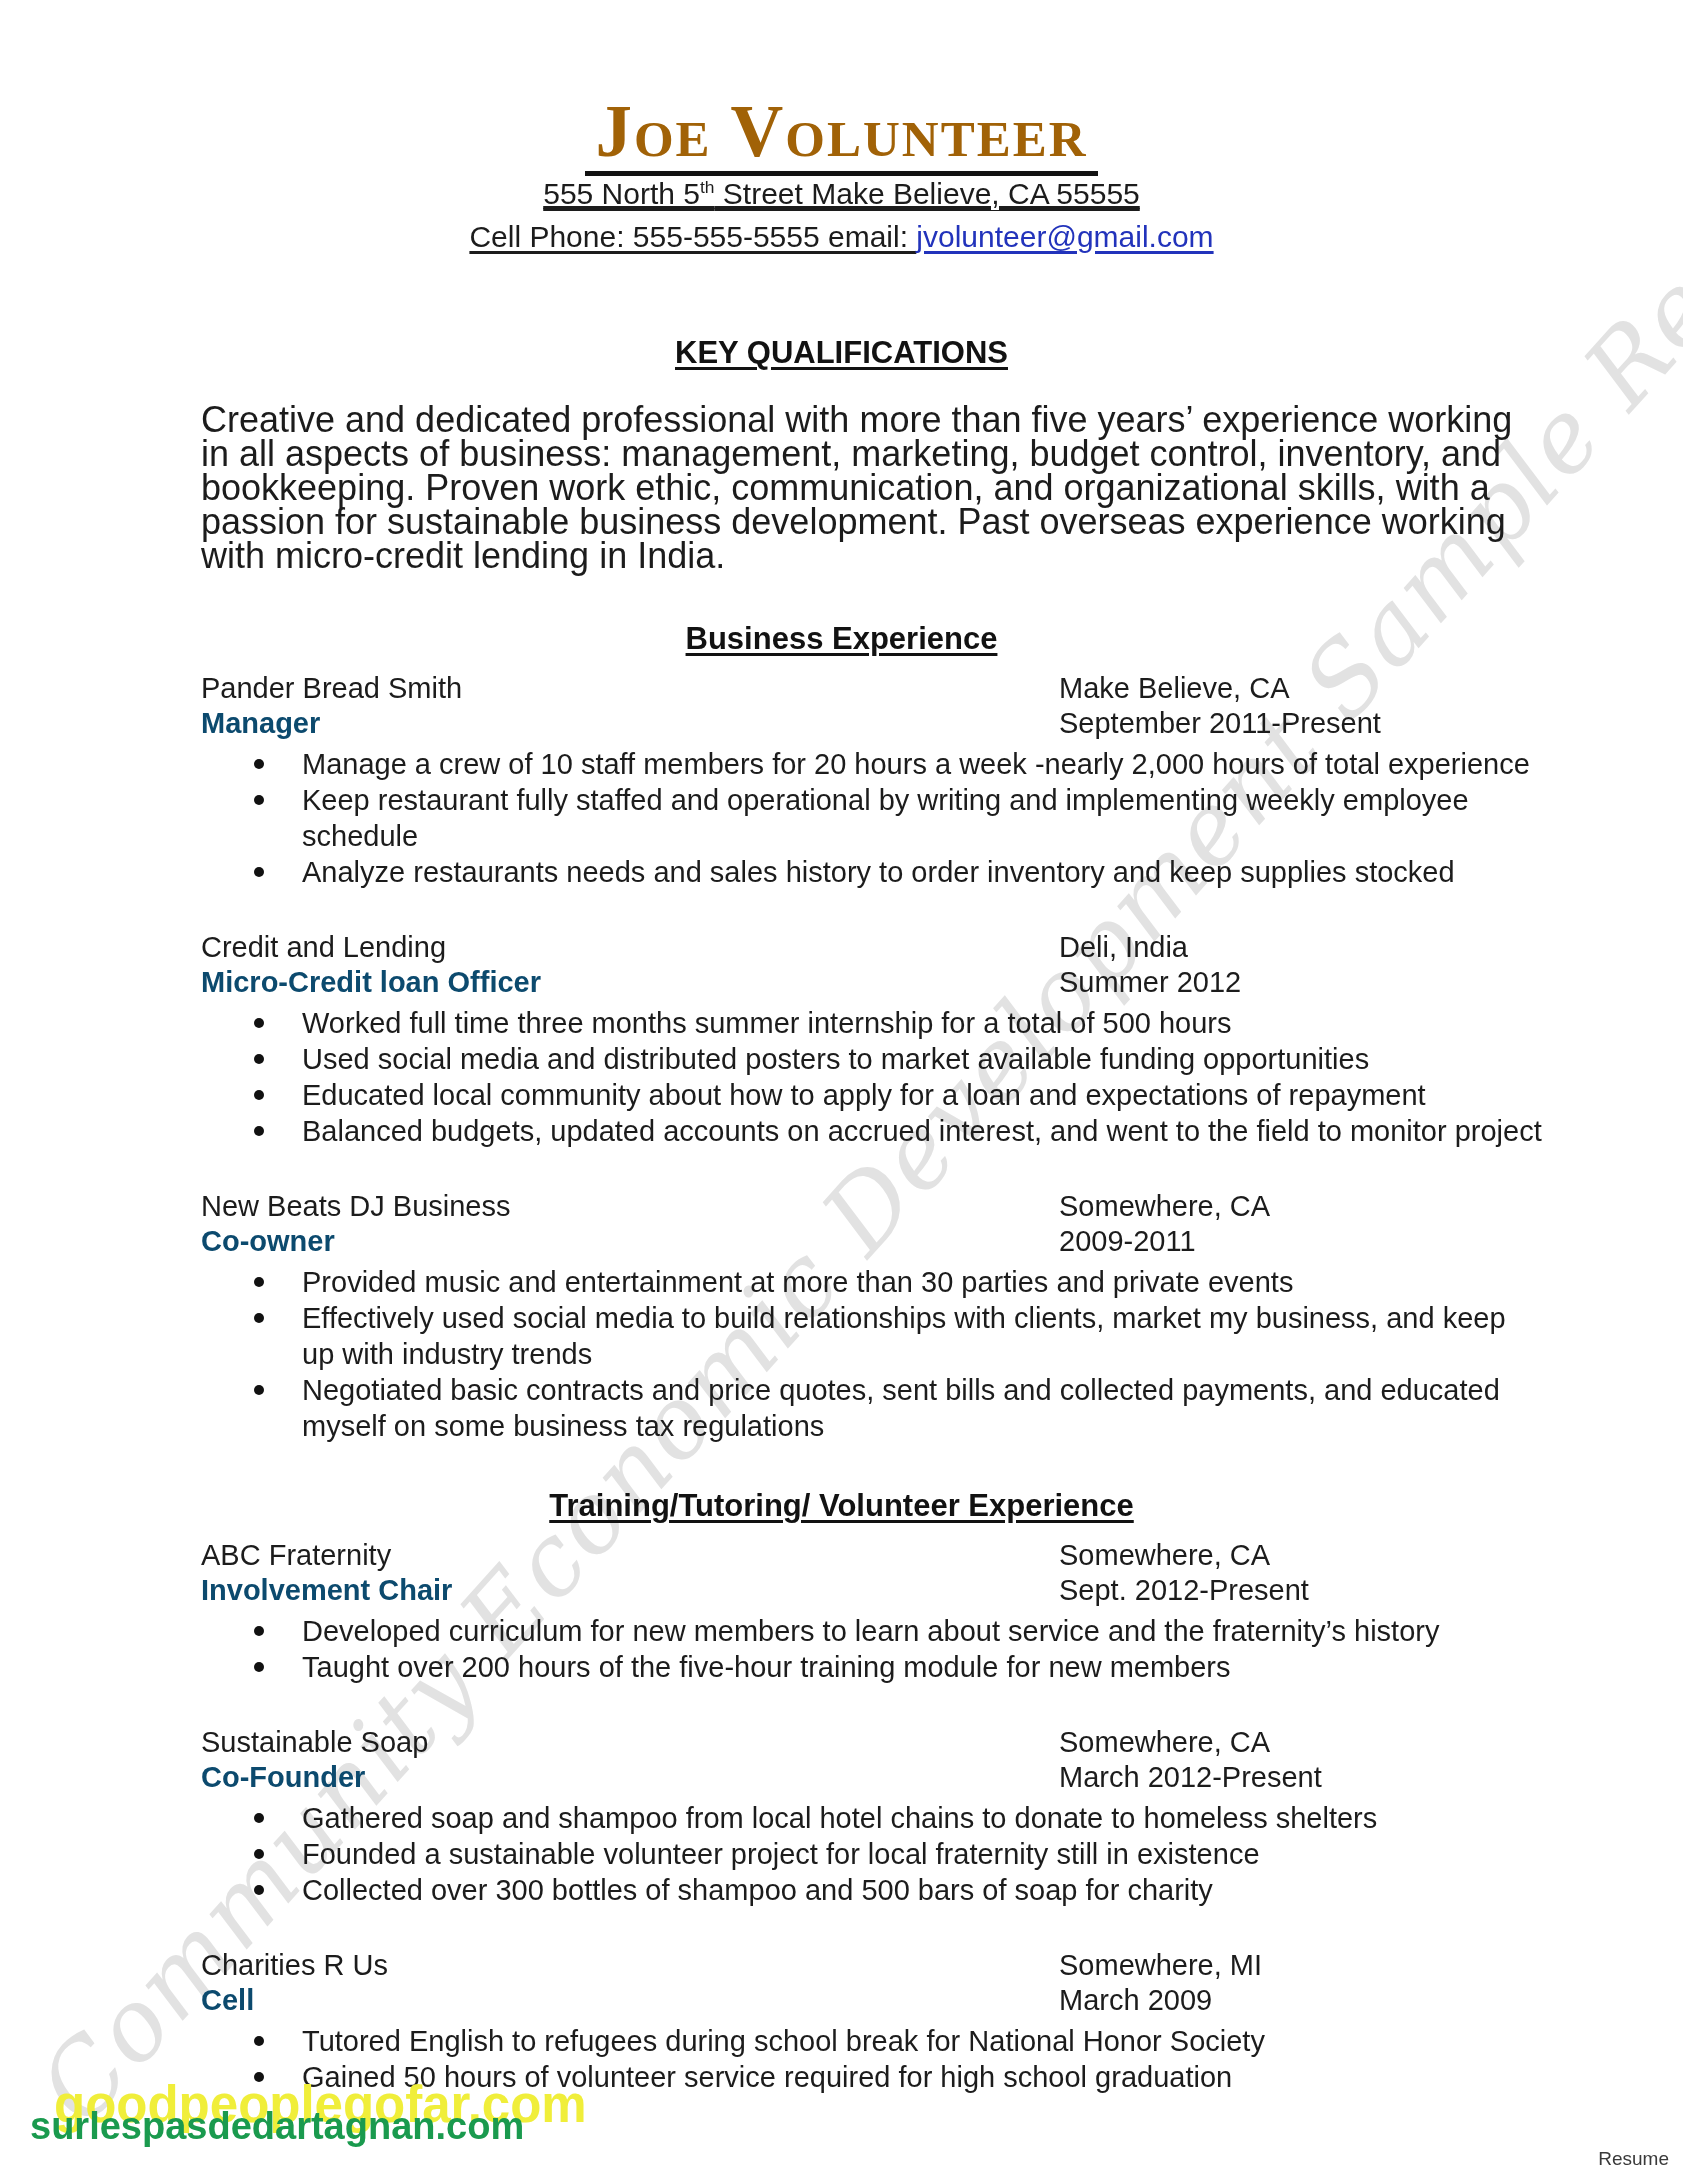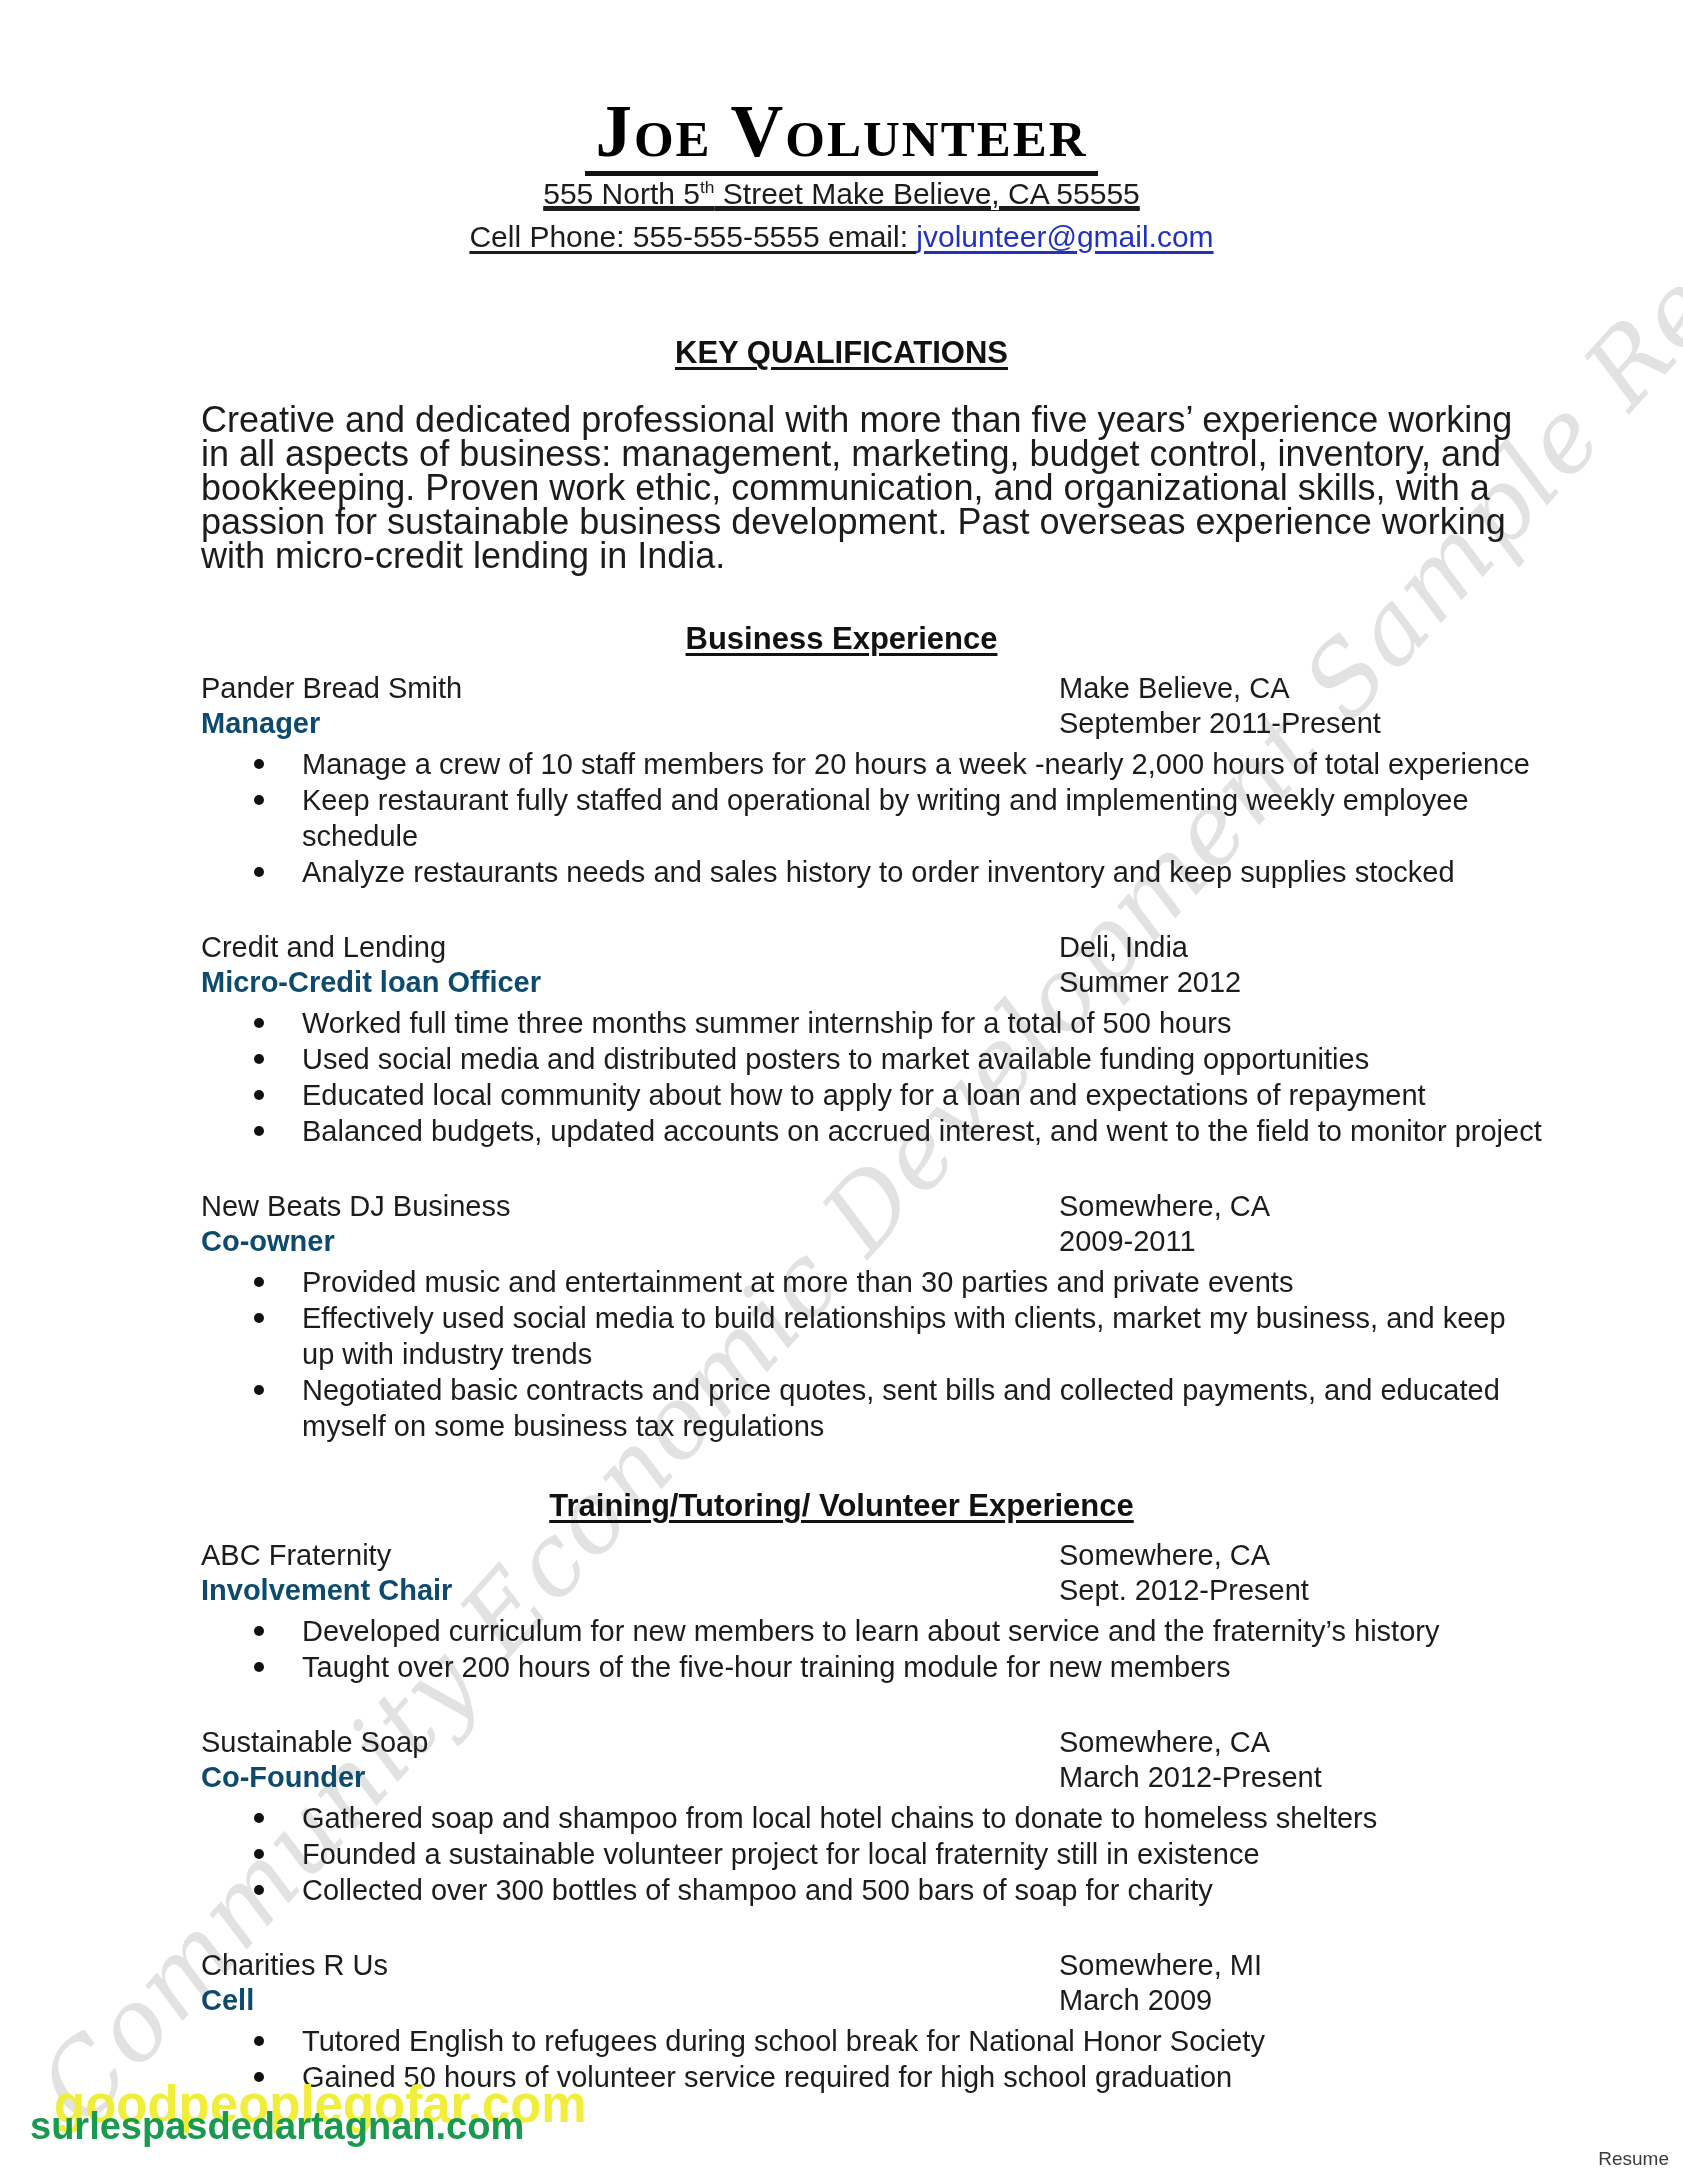--- a/index.html
+++ b/index.html
@@ -29,21 +29,21 @@
   
   .header { text-align:center; padding-top:95px; }
   .name {
     display:inline-block;
     font-family:"Liberation Serif", serif;
     font-variant:small-caps;
     font-weight:bold;
     font-size:73px;
     letter-spacing:2px;
     line-height:1.0;
-    color:#000000;
+    color:#a16207;
     border-bottom:5px solid #121212;
     padding:0 10px 3px 10px;
   }
   .addr-line { margin-top:1px; font-size:30px;text-decoration:underline; }
   .addr-line .u { text-decoration:underline; text-underline-offset:4px; }
   .addr-line sup { font-size:0.58em; vertical-align:super; }
   .contact-line { margin-top:9px; font-size:30px; }
   .contact-line .u { text-decoration:underline; text-underline-offset:4px; }
   .email-link { color:#2233bb; text-decoration:underline; text-underline-offset:4px; cursor:pointer; }
 

